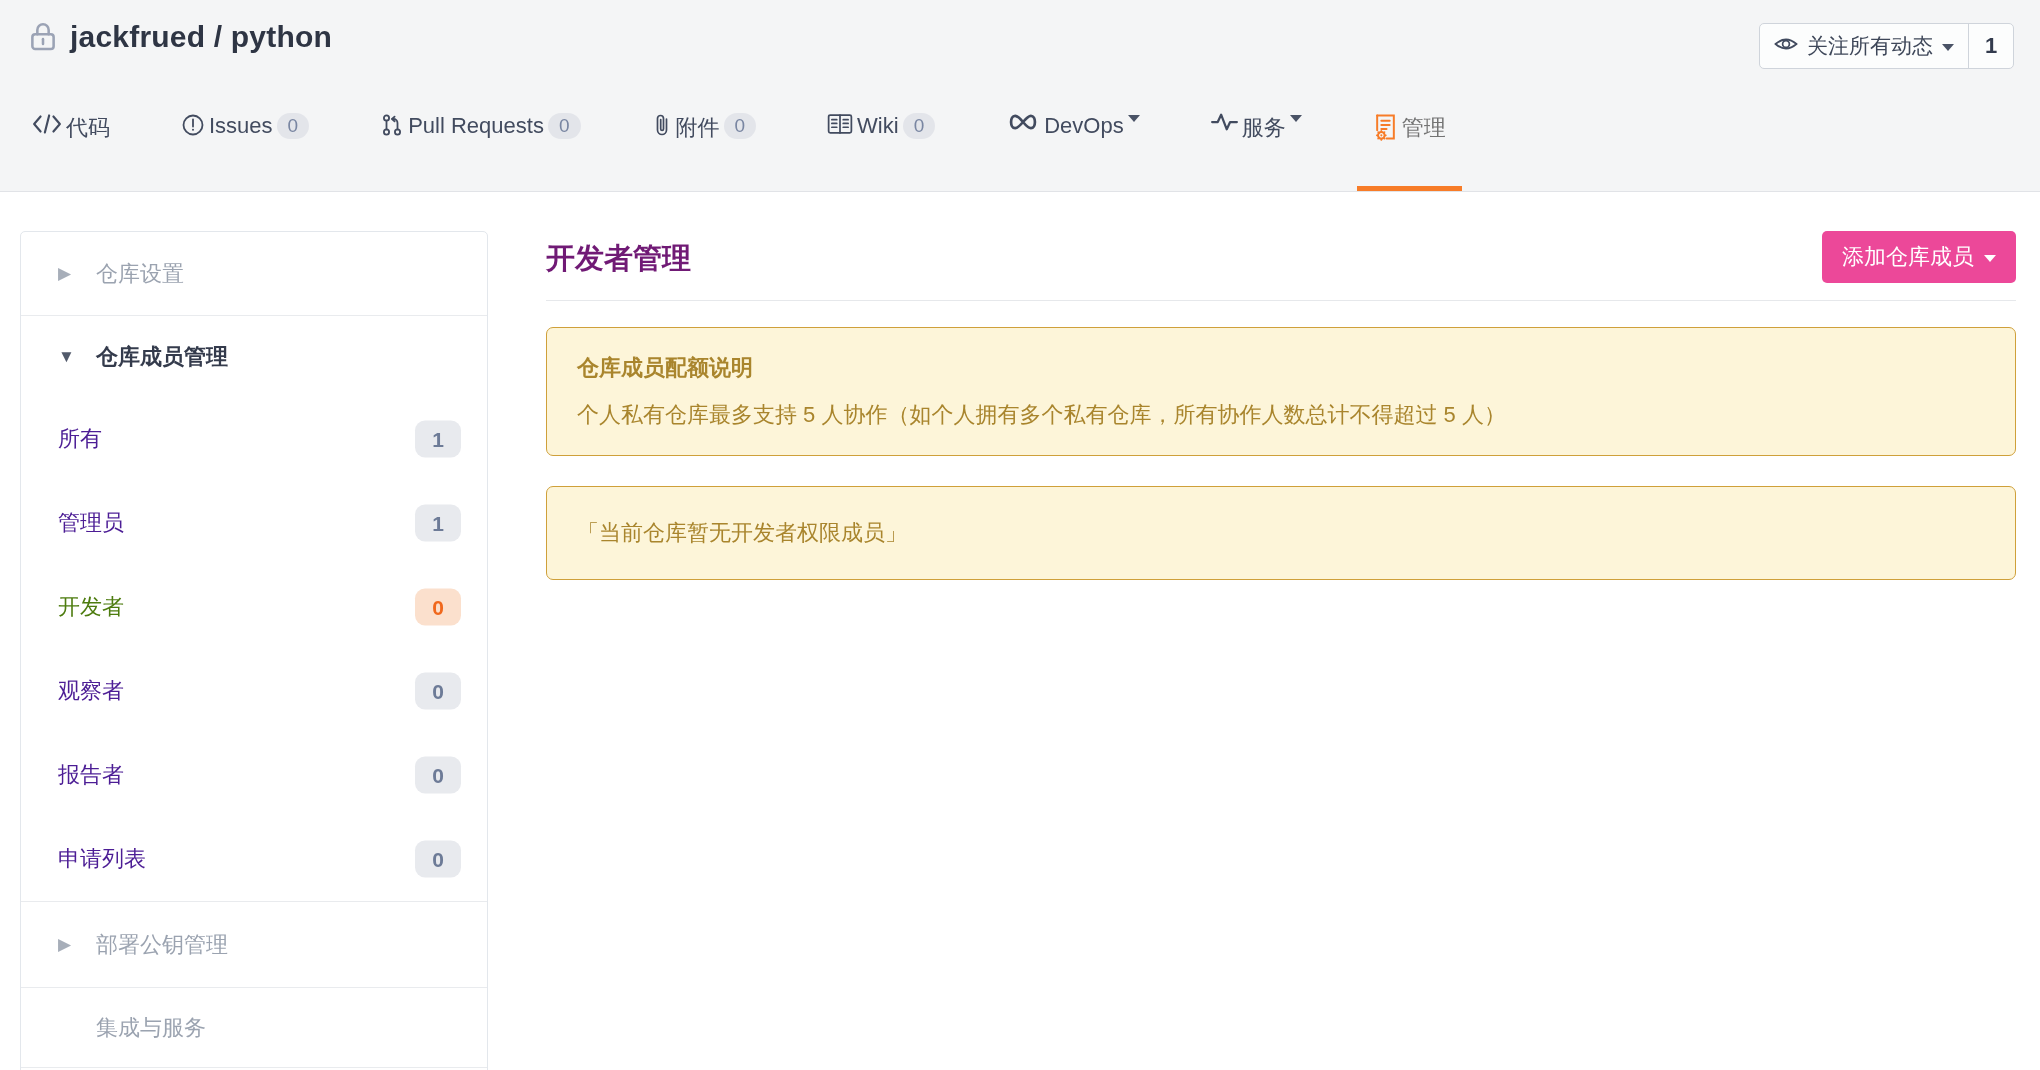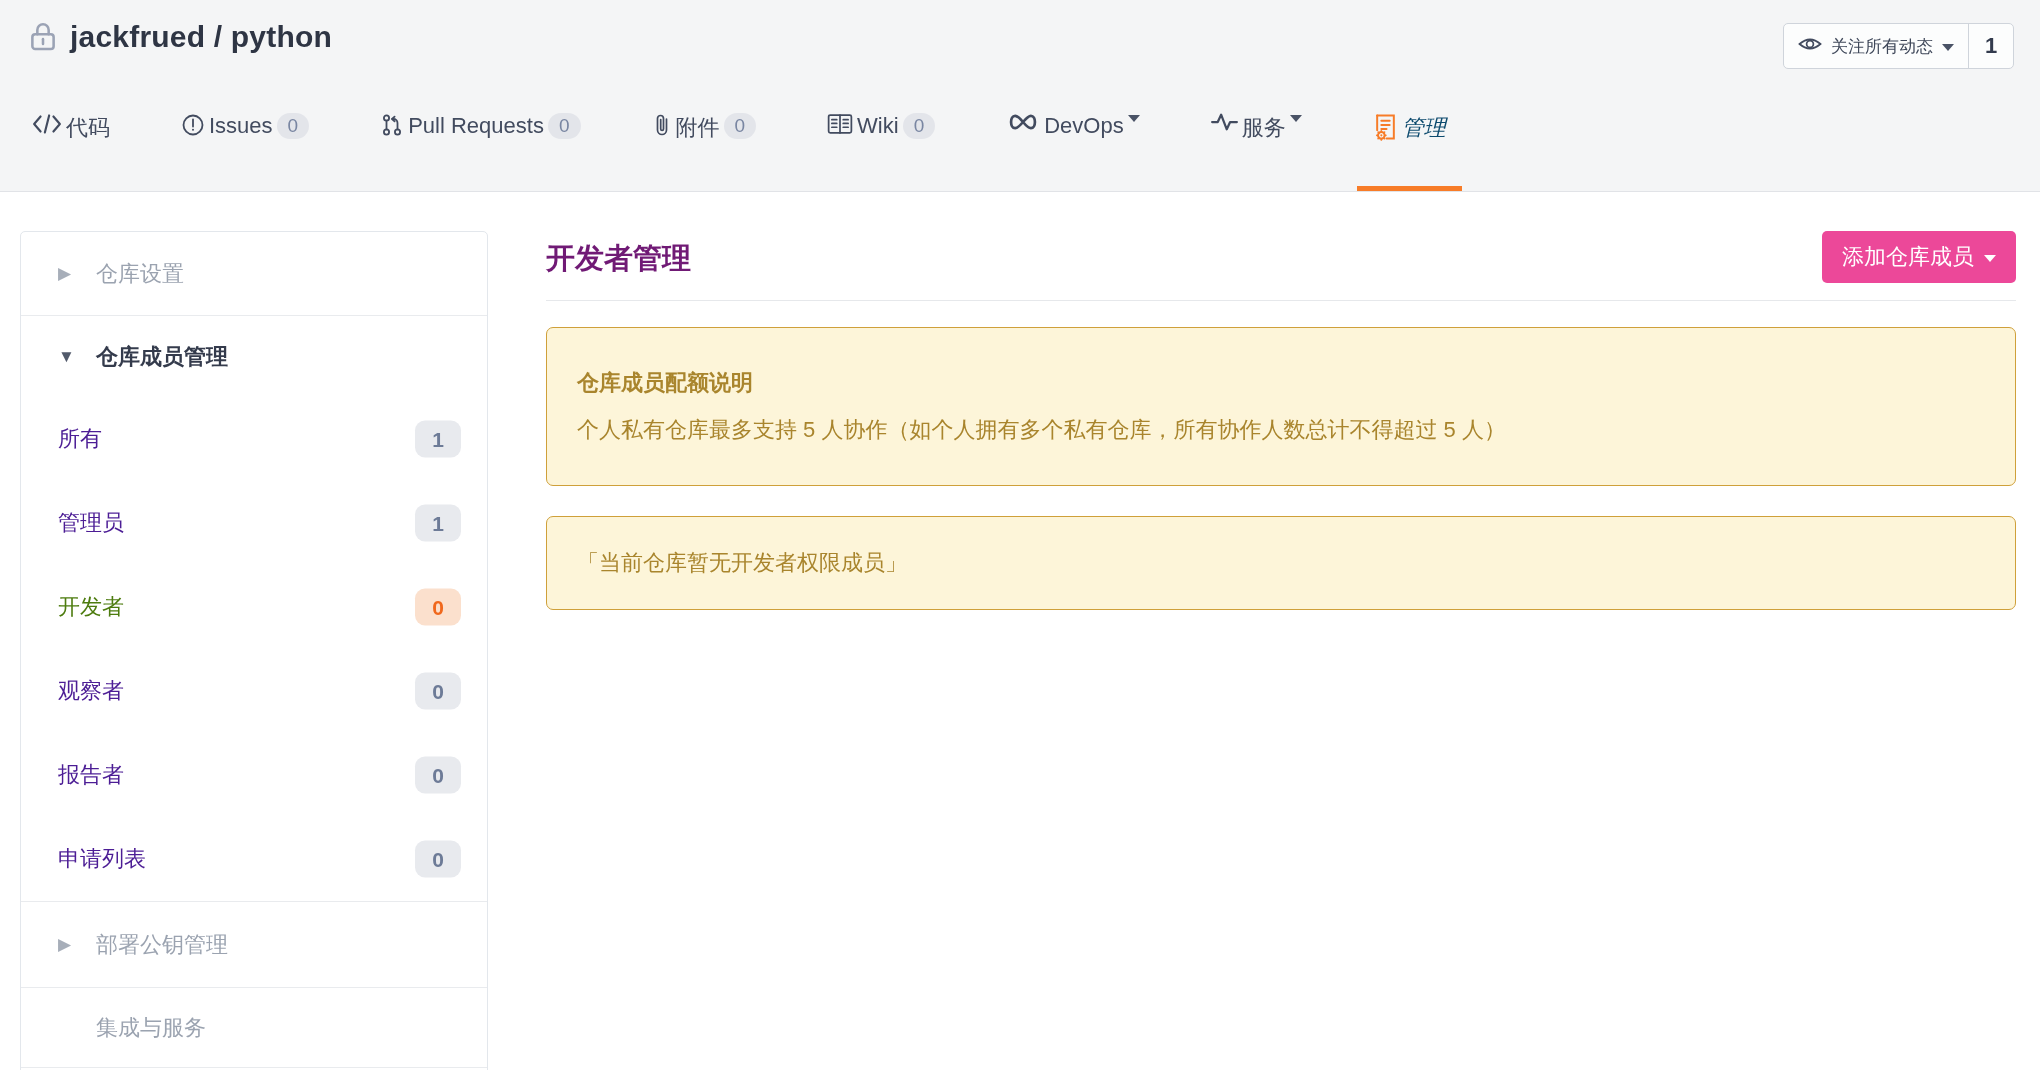--- a/index.html
+++ b/index.html
@@ -8,31 +8,31 @@
 
   
   .topbar { position:relative; width:100%; height:192px; background:#f4f5f6; border-bottom:1px solid #e1e3e7; }
   .repo-header { display:flex; align-items:center; padding:20px 0 0 26px; }
   .lock-icon { margin-right:10px; display:flex; }
   .repo-title { font-size:30px; font-weight:bold; color:#2e3544; letter-spacing:.2px; }
 
   .watch-control { position:absolute; top:23px; right:26px; display:flex; align-items:stretch;
     height:46px; background:#fcfdfd; border:1px solid #cfd4db; border-radius:5px; overflow:hidden; }
   .watch-main { display:flex; align-items:center; gap:9px; padding:0 14px; cursor:pointer; }
-  .watch-label { font-size:17px; color:#3e4759; }
+  .watch-label { font-size:21px; color:#3e4759; }
   .caret { width:0; height:0; border-left:6px solid transparent; border-right:6px solid transparent;
     border-top:7px solid #4a5366; margin-top:2px; }
   .watch-count { display:flex; align-items:center; justify-content:center; min-width:45px;
     border-left:1px solid #cfd4db; font-size:22px; font-weight:bold; color:#333b4d; }
 
   
   .nav-tabs { position:absolute; left:32px; bottom:0; display:flex; align-items:stretch; gap:71px; height:78px; }
   .nav-tab { position:relative; display:flex; align-items:flex-start; gap:4px; font-size:22px; color:#424b5f; cursor:pointer; }
   .nav-tab .icon { display:flex; align-items:center; }
-  .nav-tab.active { color:#0c4a6e;font-style:italic; }
+  .nav-tab.active { color:#737373; }
   .nav-tab.active::after { content:""; position:absolute; left:-16px; right:-16px; bottom:0; height:5px; background:#f77c28; }
   .count-badge { background:#e3e5ea; color:#7986a2; border-radius:14px; padding:2px 11px; font-size:19px; }
 
   
   .content { display:flex; padding:39px 24px 0 20px; align-items:flex-start; }
 
   
   .sidebar { width:468px; flex-shrink:0; background:#fff; border:1px solid #e3e7ec; border-radius:5px; height:900px; }
   .side-row { position:relative; display:flex; align-items:center; }
   .tri { font-size:17px; line-height:1; }
@@ -57,21 +57,21 @@
   
   .main { flex:1; margin-left:58px; }
   .main-header { display:flex; justify-content:space-between; align-items:flex-start; }
   .page-title { font-size:29px; font-weight:bold; color:#701a75; margin-top:8px; }
   .add-member-btn { display:flex; align-items:center; gap:10px; height:52px; padding:0 20px;
     background:#ec4899; border:none; border-radius:5px; color:#fff; font-size:22px; cursor:pointer;
     font-family:inherit; }
   .add-member-btn .caret { border-top-color:#fff; }
   .main-divider { border-bottom:1px solid #e6e8eb; margin-top:17px; }
 
-  .alert-box { border:1px solid #cfa03a; background:#fdf5d9; border-radius:7px; padding:40px 30px; color:#a9852d; }
+  .alert-box { border:1px solid #cfa03a; background:#fdf5d9; border-radius:7px; padding:25px 30px; color:#a9852d; }
   .alert-quota { margin-top:26px; }
   .alert-title { font-size:22px; font-weight:bold; }
   .alert-body { font-size:22px; margin-top:17px; }
   .alert-empty { margin-top:30px; padding:31px 30px; font-size:22px; }
 </style>
 </head>
 <body>
 
 <div class="topbar">
   <div class="repo-header">

